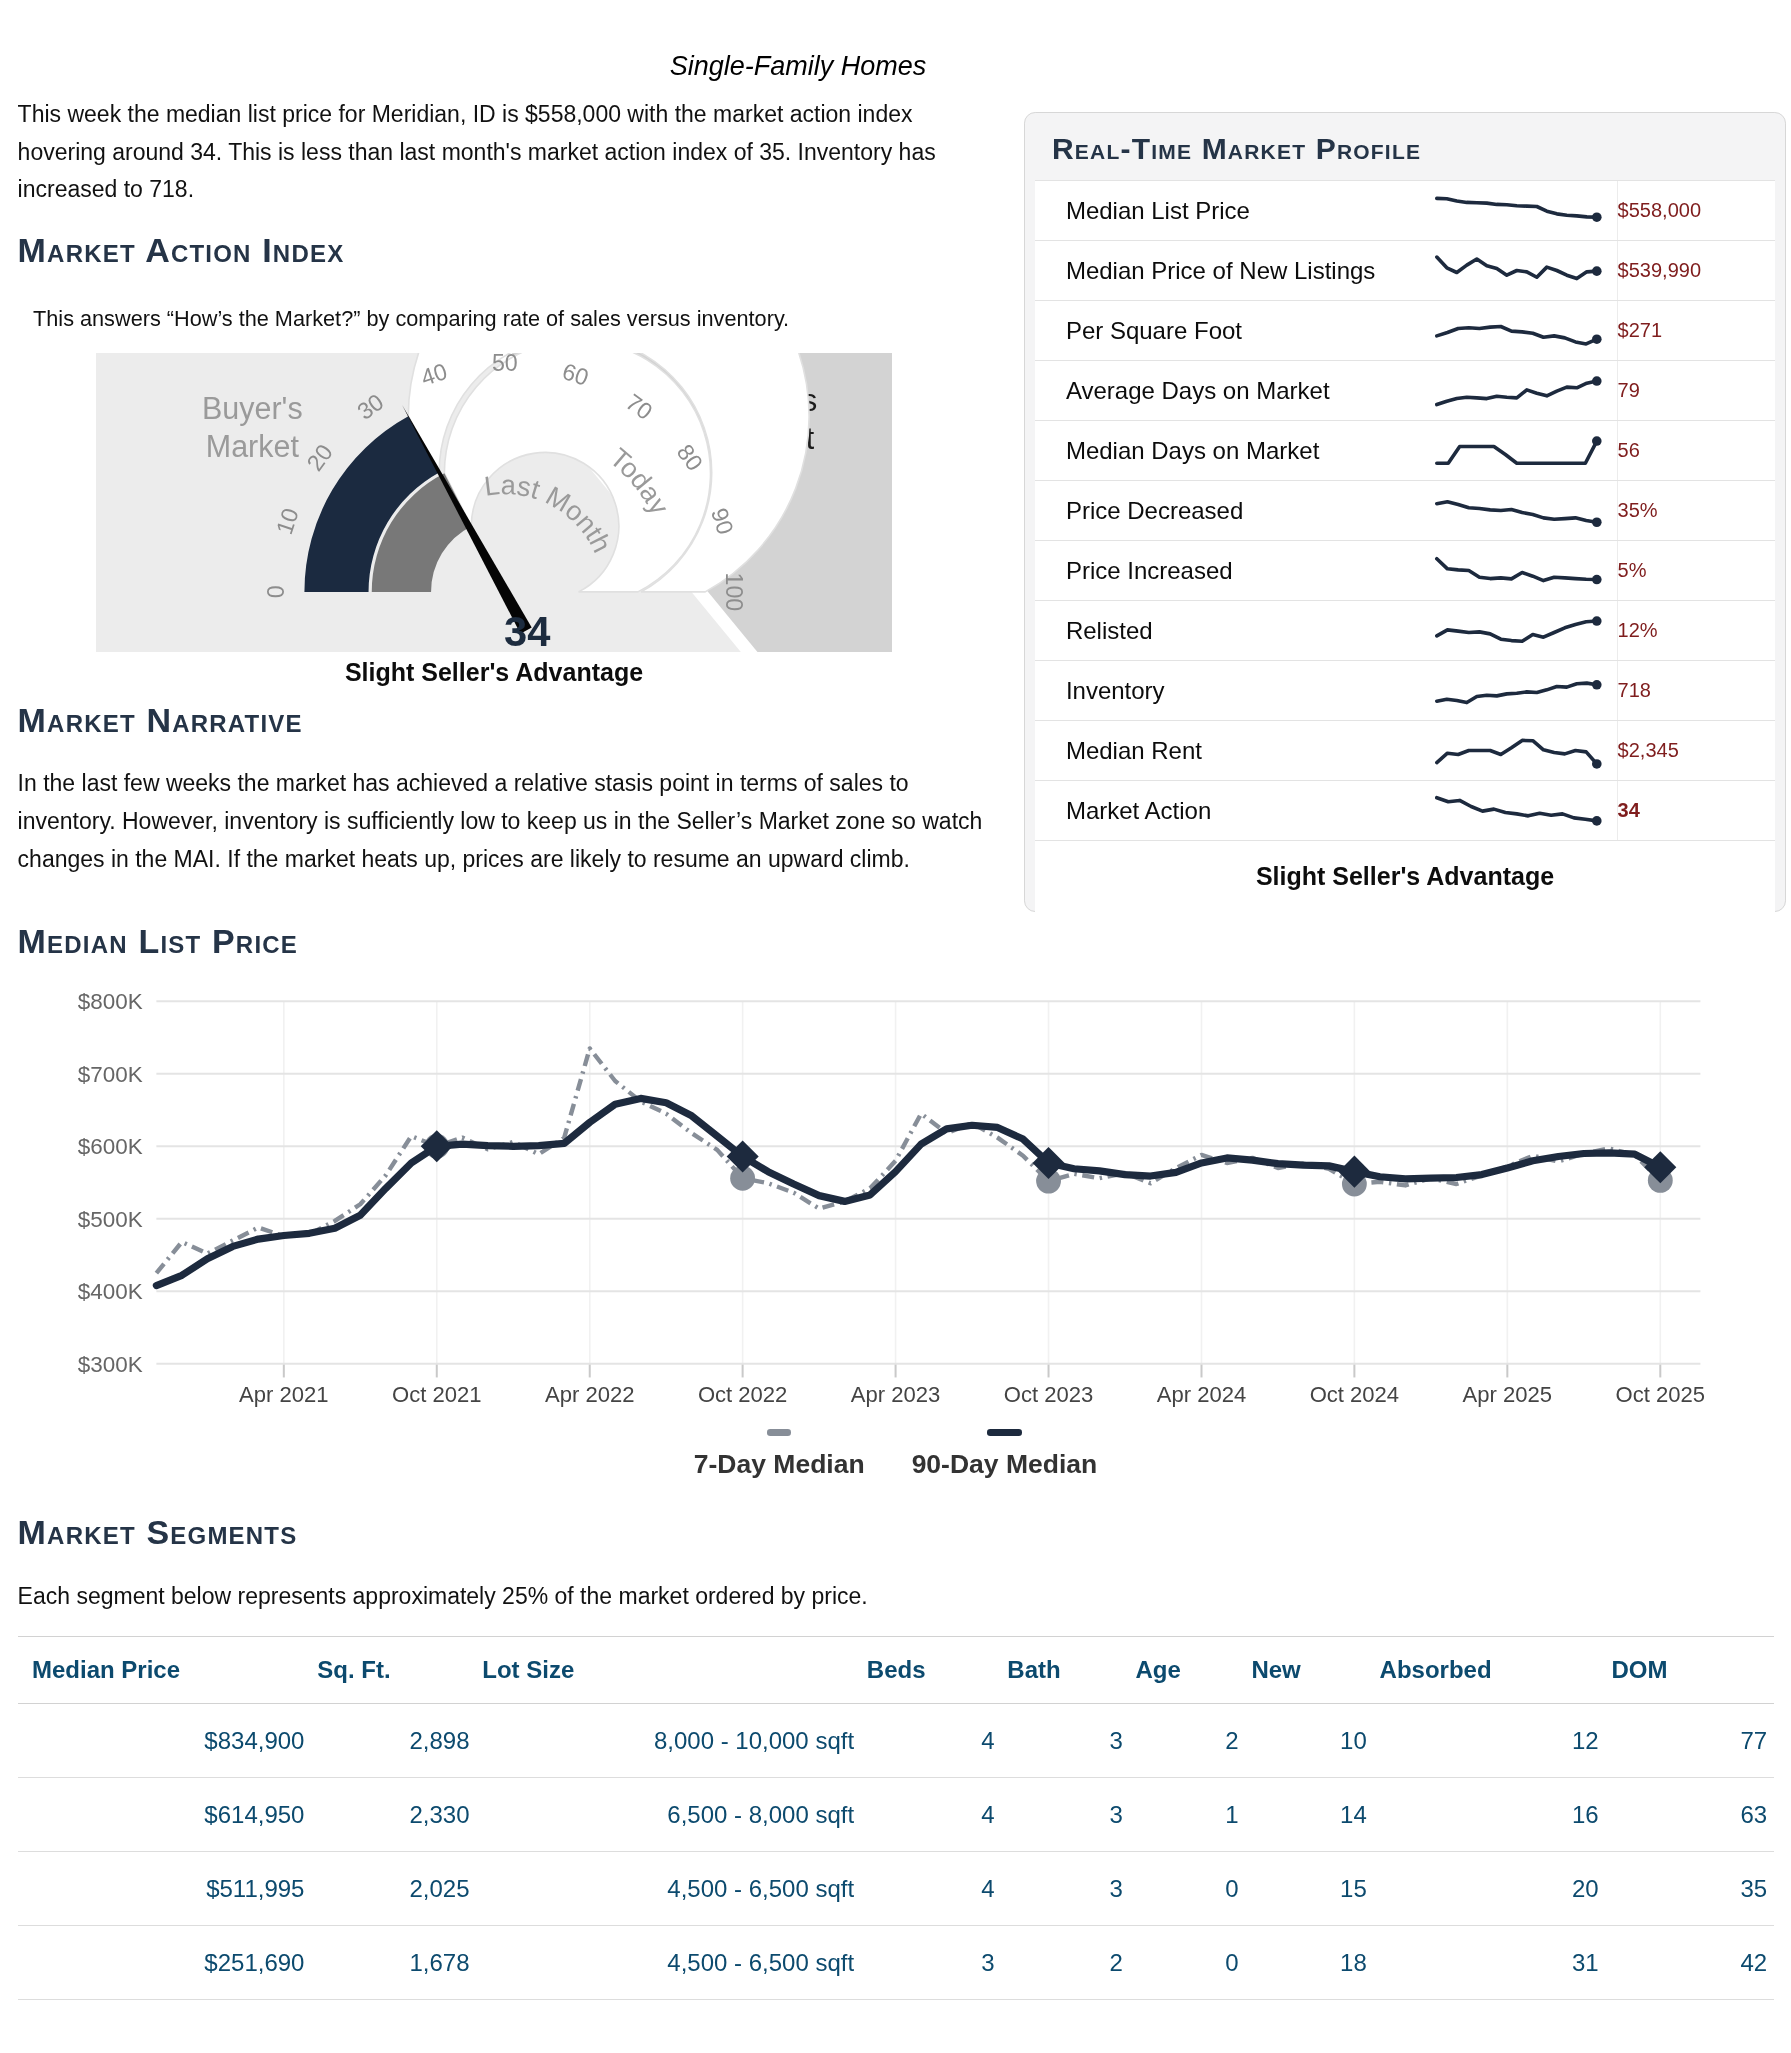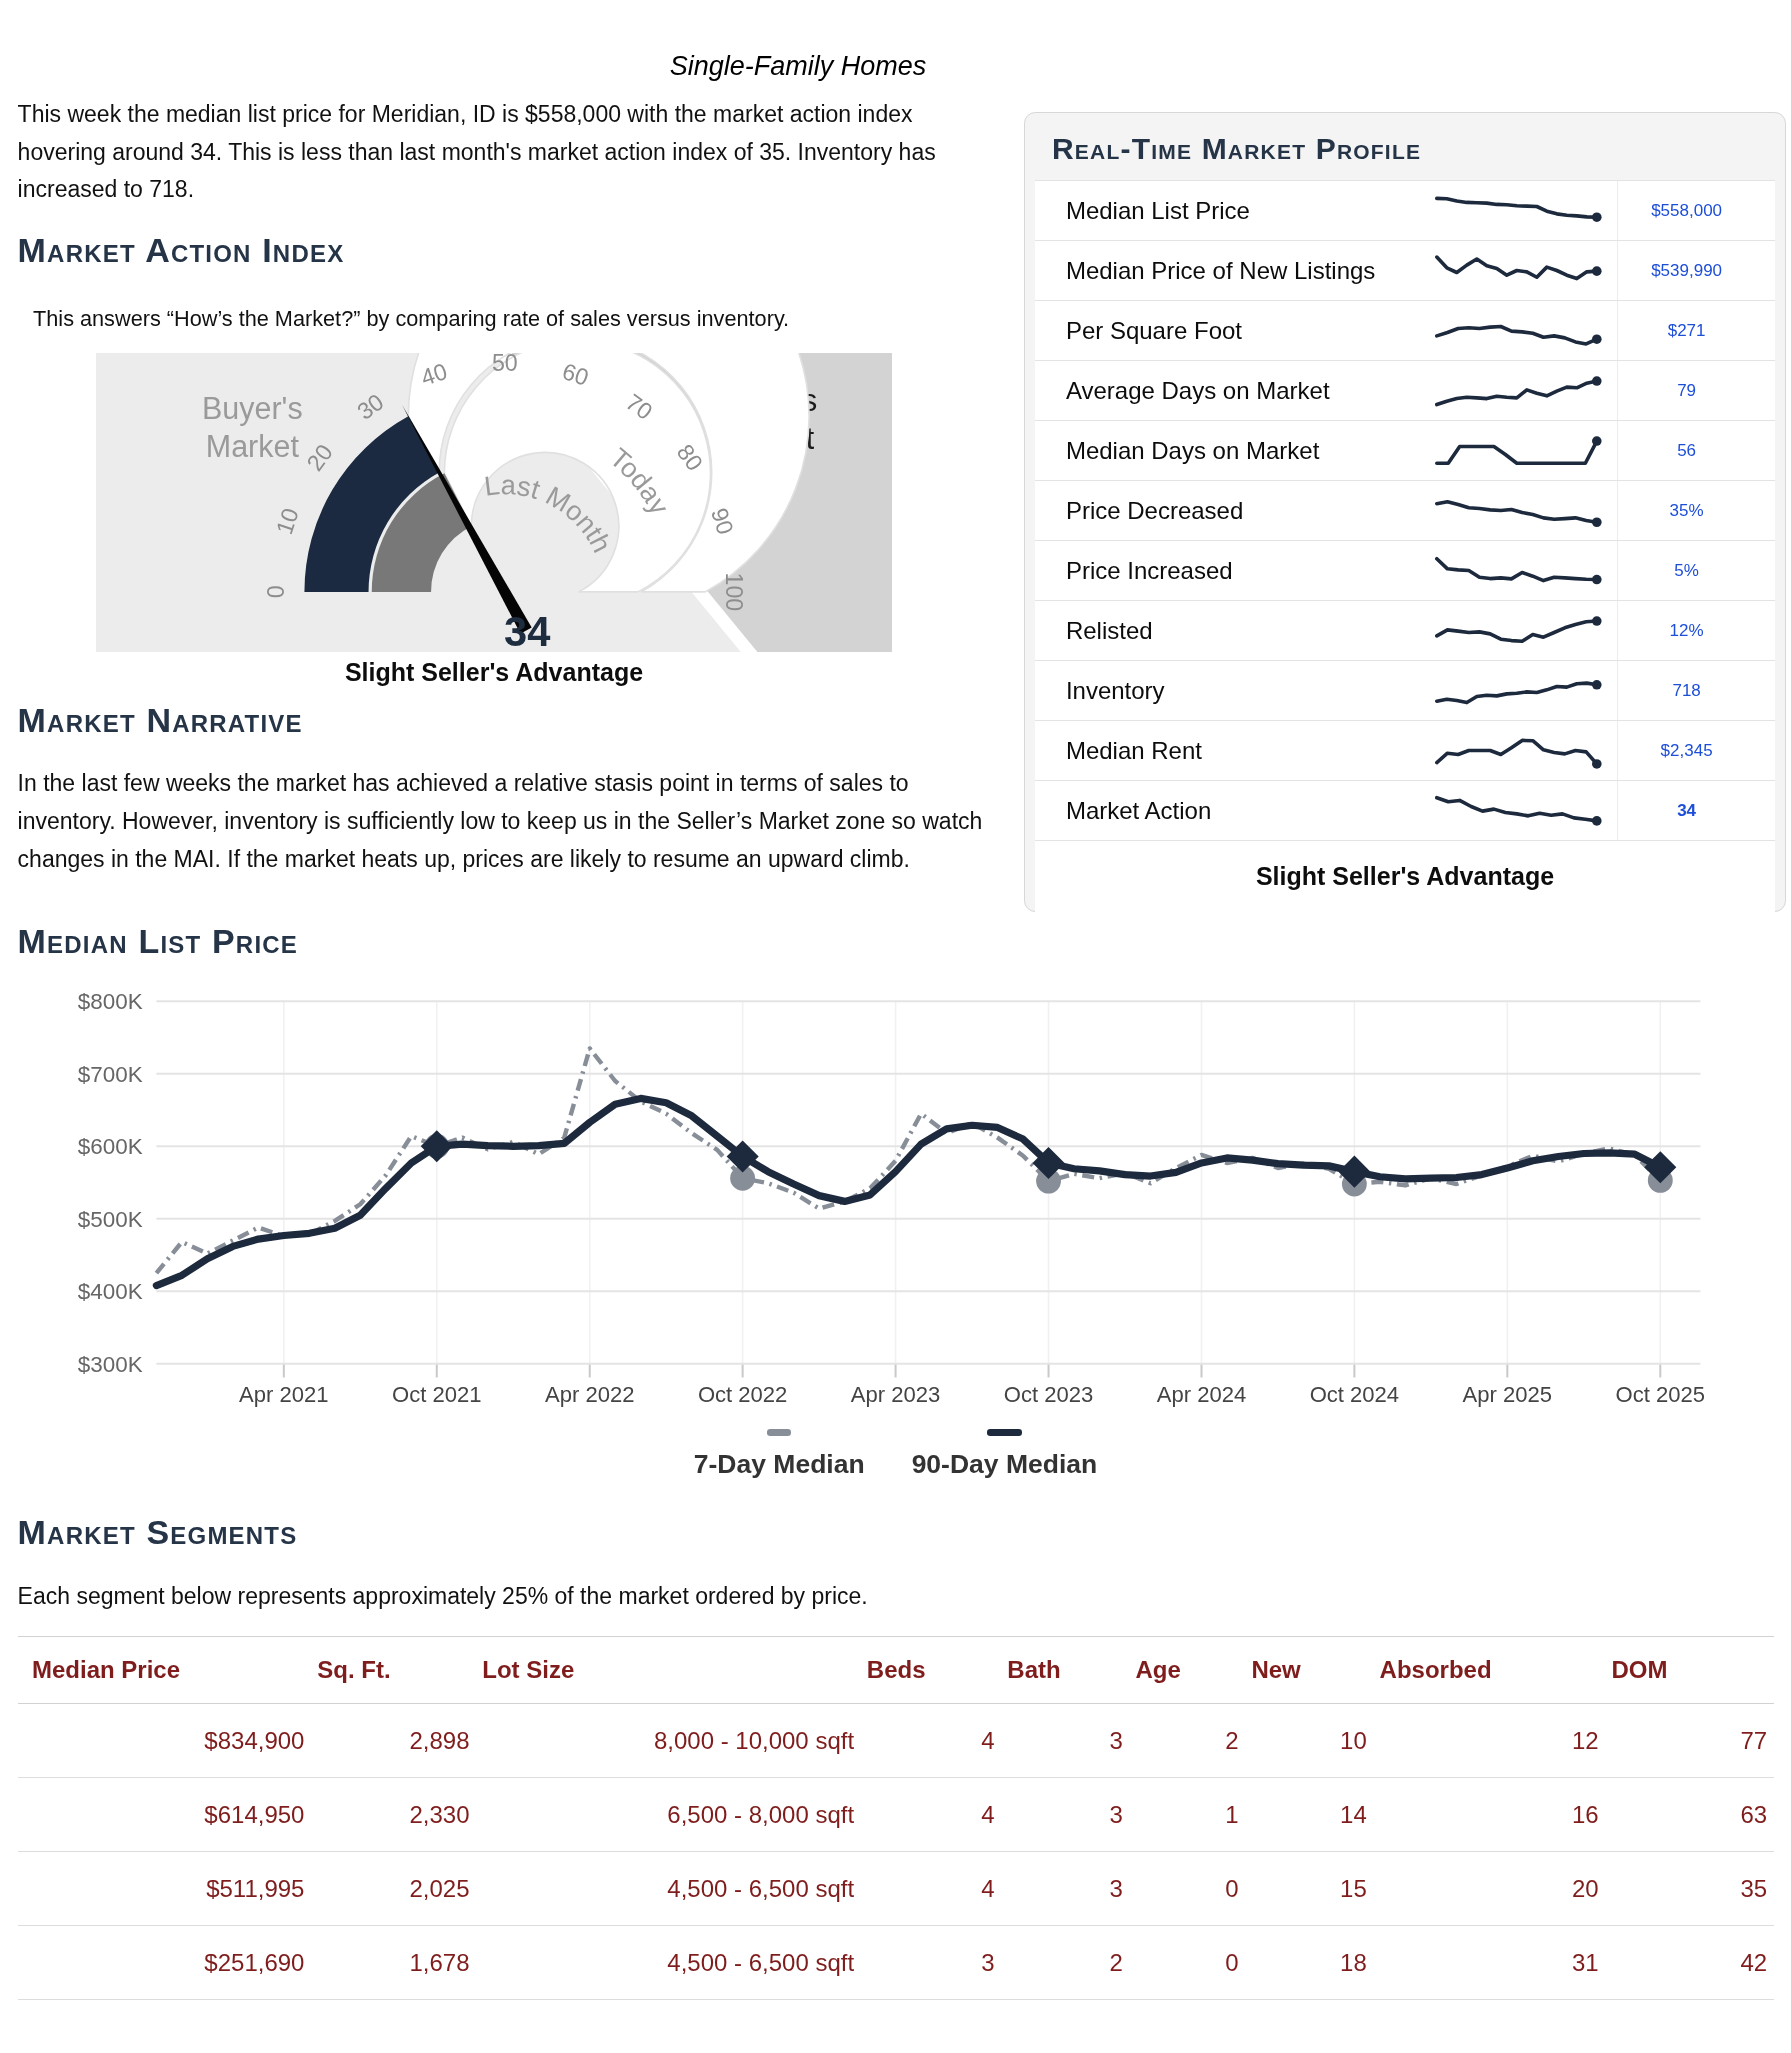--- a/index.html
+++ b/index.html
@@ -19,35 +19,35 @@
   
   #profile-card{left:1024px;top:112px;width:762px;height:800px;background:#f4f4f5;
         border:1.6px solid #d7d7d7;border-radius:11.2px;box-sizing:border-box;}
   .card-title{padding:19px 0 14.4px 27px;font-size:30px;}
   .prows{margin:0 10.4px;}
   .prow{background:#fff;height:59px;display:flex;align-items:center;border-bottom:1.6px solid #e3e3e3;}
   .prow:first-child{border-top:1.6px solid #e3e3e3;}
   .plabel{flex:1;padding-left:30.5px;font-size:24px;color:#0c0c0c;}
   .spark{width:172px;height:47px;flex:0 0 auto;}
   .vdiv{width:0;height:100%;border-left:1.6px solid #ececec;margin-left:13px;}
-  .pvalue{width:138px;text-align:center;padding-right:19px;font-size:17px;color:#1d4ed8;}
+  .pvalue{width:138px;text-align:left;padding-right:19px;font-size:20px;color:#7f1d1d;}
   .pvalue.bold{font-weight:700;}
   .card-footer{margin:0 10.4px;background:#fff;text-align:center;font-size:25px;font-weight:700;
         padding:21px 0 24px;color:#0d0d0d;}
   
   #h-mlp{left:17.6px;top:922px;font-size:34px;}
   #chart-wrap{left:16px;top:985px;width:1759px;height:440px;}
   #legend{left:0;top:1429px;width:1791px;display:flex;justify-content:center;gap:47px;align-items:center;}
   .leg-item{display:flex;align-items:center;gap:13px;flex-direction:column;}
   .leg-swatch{display:inline-block;border-radius:3.2px;}
   .leg-label{font-size:26.5px;font-weight:700;color:#333;}
   
   #h-seg{left:17.6px;top:1513px;font-size:34px;}
   #seg-sub{left:17.6px;top:1583px;font-size:23px;}
-  #seg-table{left:17.6px;top:1636px;width:1756px;border-collapse:collapse;font-size:24px;color:#7f1d1d;}
+  #seg-table{left:17.6px;top:1636px;width:1756px;border-collapse:collapse;font-size:24px;color:#0c4a6e;}
   #seg-table thead tr{border-top:1.6px solid #d2d2d2;border-bottom:1.6px solid #d2d2d2;}
   #seg-table th{text-align:left;font-weight:700;padding:19px 6.4px;}
   #seg-table td{text-align:right;padding:22.5px 6.4px;}
   #seg-table tbody tr{border-bottom:1.6px solid #dddddd;}
   text{font-family:"Liberation Sans",sans-serif;}
 </style>
 </head>
 <body>
 
 <div class="page">

